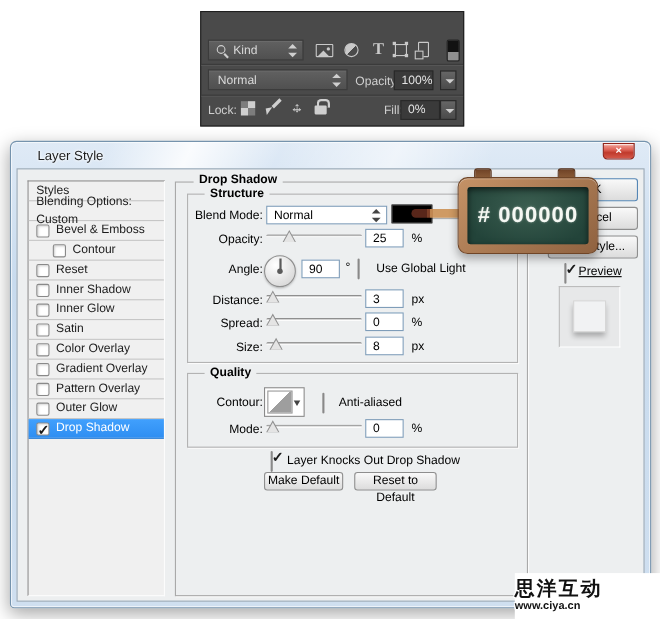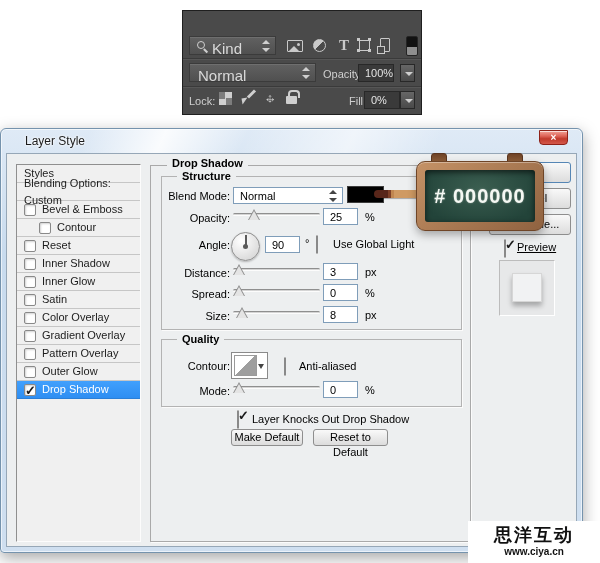--- a/index.html
+++ b/index.html
@@ -23,21 +23,21 @@
   #tab-paths { left:102px; top:0; width:46px; }
   #panel-menu-icon { right:6px; top:8px; width:20px; height:9px; }
   #panel-menu-icon .tri { position:absolute; left:0; top:3px; width:0; height:0;
     border-left:4px solid transparent; border-right:4px solid transparent; border-top:5px solid #c8c8c8; }
   #panel-menu-icon .bars { position:absolute; left:10px; top:0; width:10px; height:9px;
     background:repeating-linear-gradient(#c8c8c8 0 1.5px, transparent 1.5px 3.5px); }
   .sep { left:0; width:238px; height:1px; background:#3a3a3a; box-shadow:0 1px 0 #565656; }
 
   .dark-combo {
     background:linear-gradient(#616161,#505050); border:1px solid #3b3b3b; border-radius:0;
-    box-shadow:inset 0 1px 0 rgba(255,255,255,.09); color:#d9d9d9; font-size:15px;
+    box-shadow:inset 0 1px 0 rgba(255,255,255,.09); color:#d9d9d9; font-size:11px;
   }
   .dark-combo .val { position:absolute; left:22px; top:3px; }
   .dark-combo.noicon .val { left:8px; }
   .spin { position:absolute; right:5px; top:3px; width:8px; height:12px; }
   .spin::before { content:""; position:absolute; left:0; top:0; border-left:4px solid transparent;
     border-right:4px solid transparent; border-bottom:4px solid #cfcfcf; }
   .spin::after { content:""; position:absolute; left:0; bottom:0; border-left:4px solid transparent;
     border-right:4px solid transparent; border-top:4px solid #cfcfcf; }
   .spin.light::before { border-bottom-color:#444; }
   .spin.light::after { border-top-color:#444; }
@@ -82,21 +82,21 @@
   .icon-brush::after { content:""; position:absolute; left:1px; top:8px; width:0; height:0;
     border-top:6px solid #cfcfcf; border-right:6px solid transparent; transform:rotate(-10deg); }
   .icon-move { left:79px; top:79px; width:16px; height:16px; color:#cfcfcf; font-weight:bold; }
   .icon-move span { position:absolute; left:0; top:0; width:16px; text-align:center; font-size:13px; line-height:16px; }
   .icon-lock { left:103px; top:85px; width:11px; height:8px; background:#cfcfcf; border-radius:1px; }
   .icon-lock::before { content:""; position:absolute; left:1.5px; top:-6px; width:8px; height:6px;
     border:2px solid #cfcfcf; border-bottom:none; border-radius:4px 4px 0 0; }
 
   
   #dialog {
-    left:0; top:128px; width:583px; height:425px;
+    left:9px; top:128px; width:583px; height:425px;
     background:linear-gradient(#dfeaf6,#c8dbee 30%,#cfdff0);
     border:1px solid #7593ad; border-radius:6px 6px 4px 4px;
     box-shadow:0 5px 16px rgba(0,0,0,.35), inset 0 0 0 1px rgba(255,255,255,.6);
   }
   #titlebar { left:1px; top:0; width:579px; height:24px; border-radius:6px 6px 0 0; overflow:hidden; }
   #titlebar::before { content:""; position:absolute; inset:0;
     background:linear-gradient(115deg, transparent 15%, rgba(255,255,255,.85) 28%, transparent 42%, rgba(255,255,255,.55) 60%, transparent 75%); }
   #dialog-title { left:24px; top:5px; font-size:12px; color:#1c1c1c; text-shadow:0 0 3px #fff, 0 0 3px #fff; }
   #close-btn { left:538px; top:1px; width:29px; height:15px; border-radius:0 0 4px 4px;
     background:linear-gradient(#f2a398,#dd6256 40%,#c03a2c 60%,#d4584a);
@@ -190,21 +190,21 @@
     background:linear-gradient(140deg,#c59266,#8f6240);
     border:1px solid #6f4527; box-shadow:0 4px 8px rgba(0,0,0,.3), inset 0 1px 0 rgba(255,255,255,.35); }
   #chalkboard .surface { position:absolute; left:8px; top:8px; right:8px; bottom:8px; border-radius:3px;
     background:radial-gradient(ellipse at 50% 35%, #3b5e50, #23443a 80%);
     box-shadow:inset 0 2px 6px rgba(0,0,0,.65); display:flex; align-items:center; justify-content:center; }
   #hex-value { color:#f5f8f3; font-size:20px; font-weight:bold; letter-spacing:1px;
     text-shadow:0 0 2px rgba(255,255,255,.45); }
 
   
   #watermark { left:468px; top:521px; width:132px; height:42px; background:#fff; z-index:60;
-    display:flex; flex-direction:column; align-items:center; justify-content:center; }
+    display:flex; flex-direction:column; align-items:flex-start; justify-content:center; }
   #wm-line1 { font-size:18px; font-weight:bold; letter-spacing:2px; color:#111;
     text-shadow:-1px -1px 0 #fff, 1px -1px 0 #fff, -1px 1px 0 #fff, 1px 1px 0 #fff; line-height:20px; }
   #wm-line2 { font-size:10px; font-weight:bold; color:#111;
     text-shadow:-1px -1px 0 #fff, 1px -1px 0 #fff, -1px 1px 0 #fff, 1px 1px 0 #fff; line-height:14px; }
 </style>
 </head>
 <body>
 
 <div id="canvas">
 

